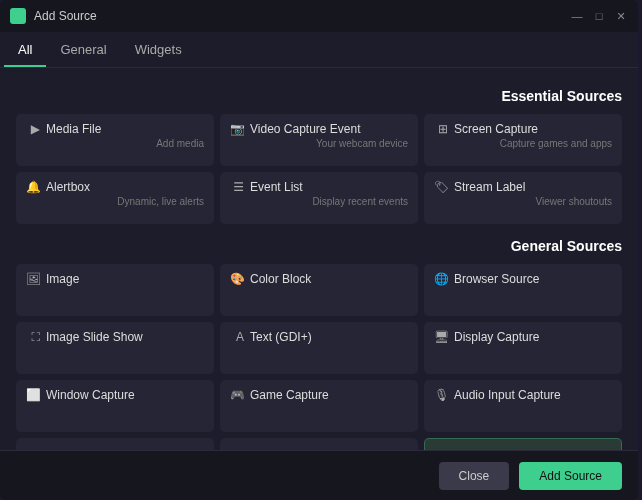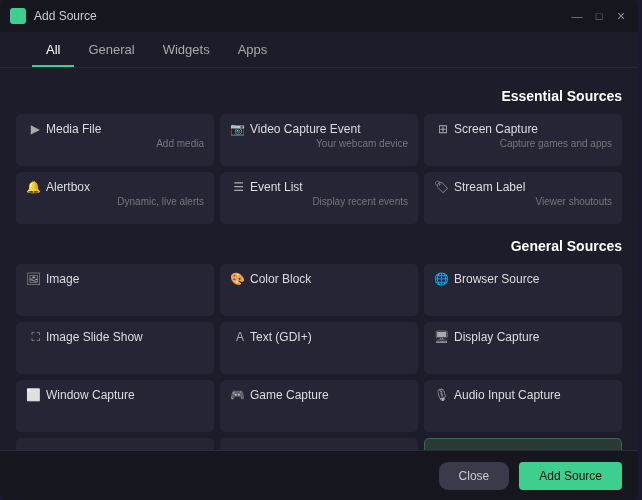--- a/index.html
+++ b/index.html
@@ -61,21 +61,21 @@
       overflow: hidden;
     }
     .left-panel {
       flex: 1;
       display: flex;
       flex-direction: column;
       overflow: hidden;
     }
     .tabs {
       display: flex;
-      padding: 0 32px;
+      padding: 0 4px;
       background: #1c1c2a;
       border-bottom: 1px solid #2a2a3a;
       flex-shrink: 0;
     }
     .tab {
       padding: 10px 14px;
       font-size: 13px;
       color: #aaa;
       cursor: pointer;
       position: relative;
@@ -198,21 +198,20 @@
       padding: 7px 20px;
       border-radius: 4px;
       font-size: 12px;
       cursor: pointer;
       border: none;
       font-weight: 500;
     }
     .btn-close {
       background: #3a3a4a;
       color: #ccc;
-      border-radius: 9px;
     }
     .btn-add {
       background: #3ecf8e;
       color: #111;
     }
   </style>
 </head>
 <body>
 
 <div class="window">
@@ -225,21 +224,20 @@
       <div class="titlebar-btn">✕</div>
     </div>
   </div>
 
   <div class="body">
     <div class="left-panel">
       <div class="tabs">
         <div class="tab active">All</div>
         <div class="tab">General</div>
         <div class="tab">Widgets</div>
-        <div class="tab">Apps</div>
       </div>
 
       <div class="content">
 
         <div class="section-title">Essential Sources</div>
         <div class="grid">
           <div class="source-item">
             <div class="source-item-header">
               <span class="source-item-icon">▶</span>
               <span class="source-item-name">Media File</span>

